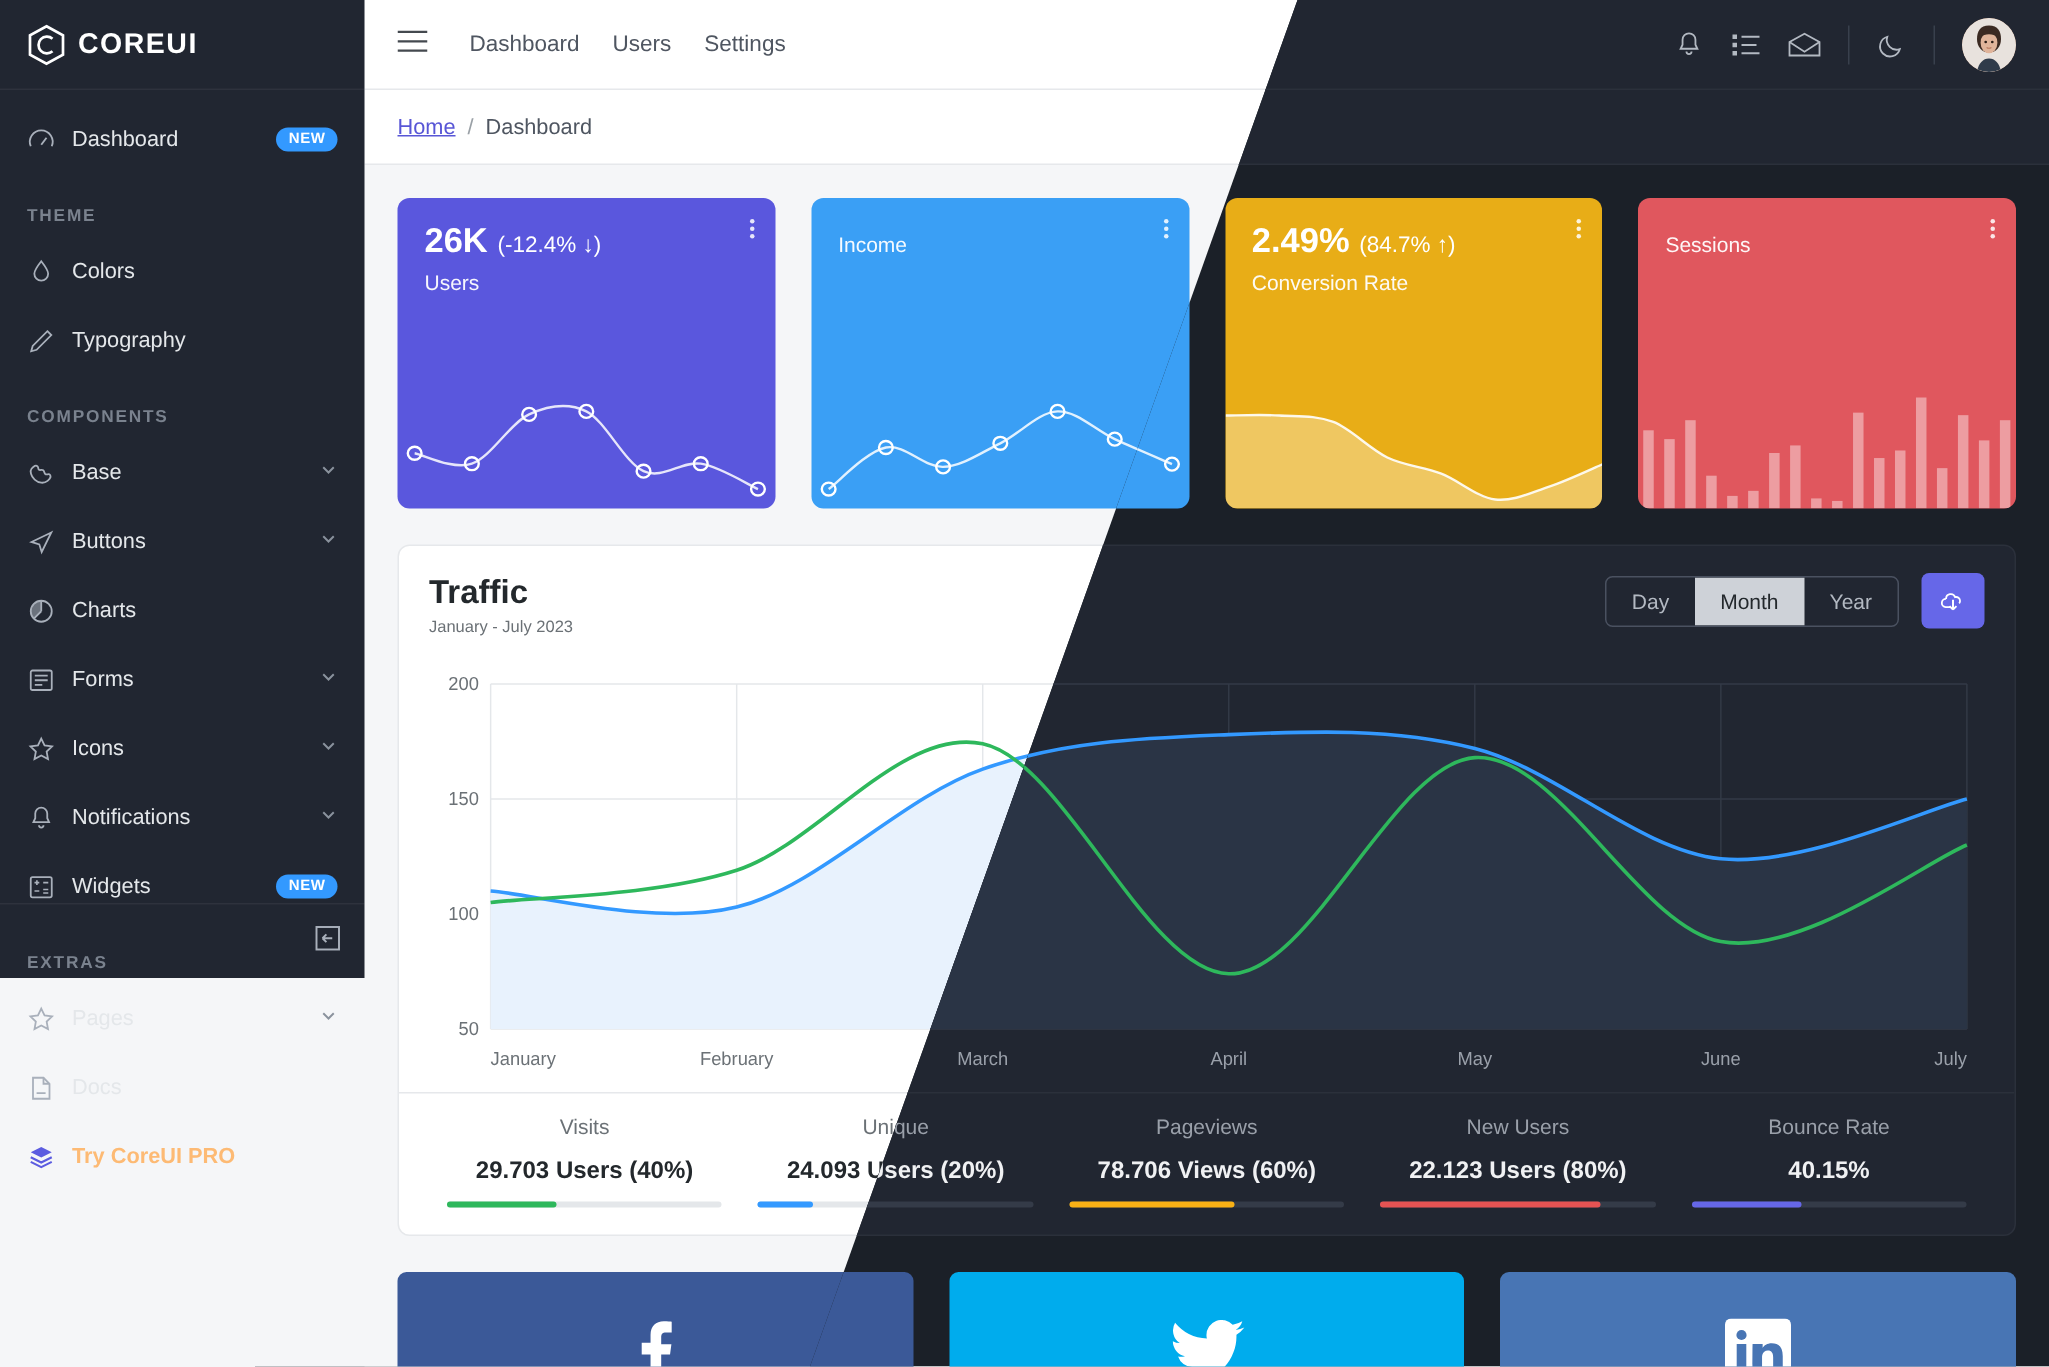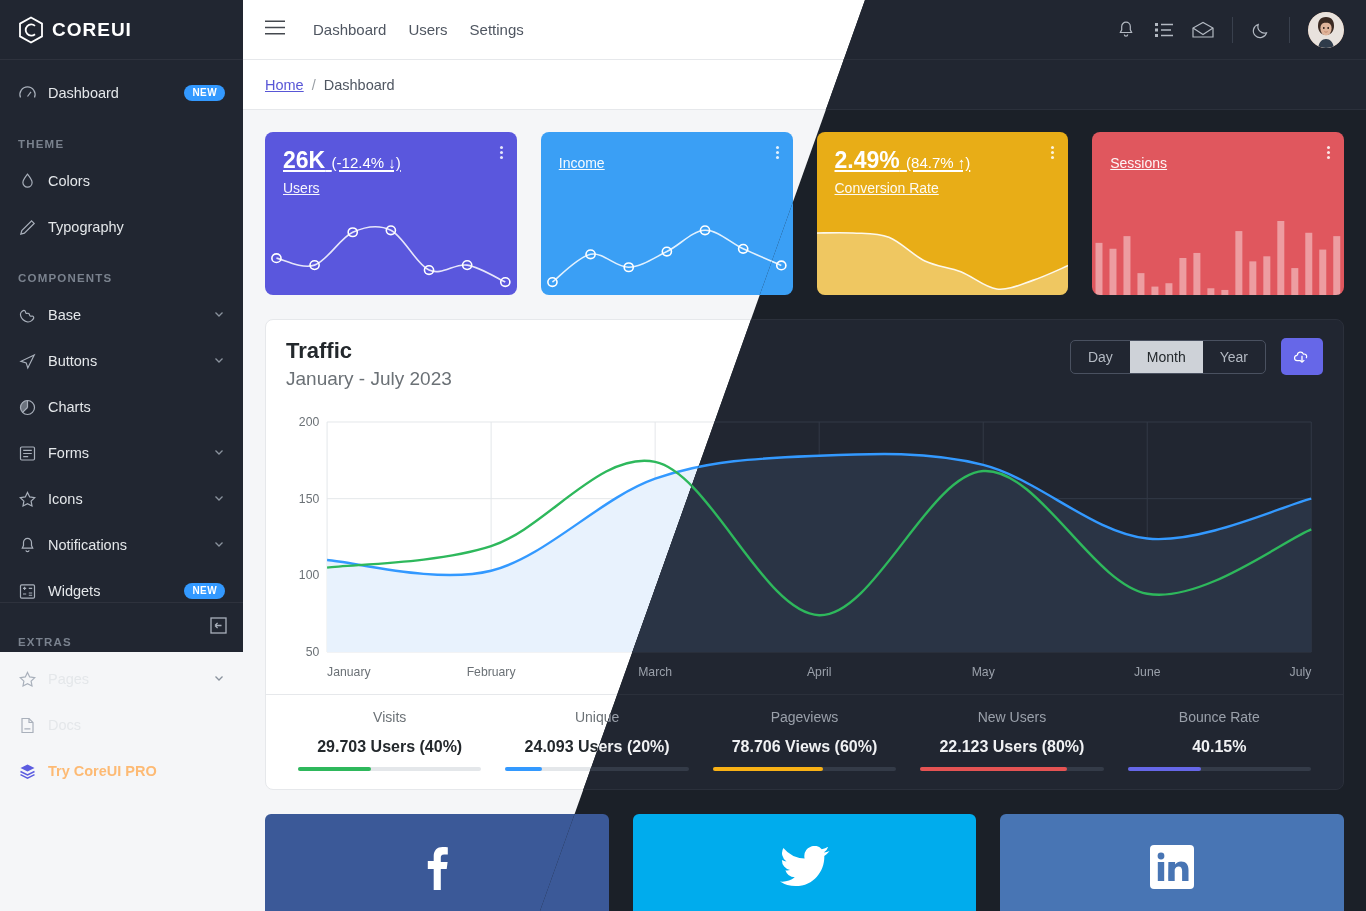--- a/index.html
+++ b/index.html
@@ -95,43 +95,42 @@
   .breadcrumb a {
     color: #5856d6; text-decoration: underline; cursor: pointer;
   }
   .breadcrumb .sep { margin: 0 8px; color: #9aa0a6; }
 
   .content { padding: 22px; }
 
   
   .cards { display: flex; gap: 24px; }
   .stat-card {
-    flex: 1 1 0; height: 163px; border-radius: 8px;
+    flex: 1 1 0; height: 207px; border-radius: 8px;
     position: relative; overflow: hidden; color: #fff;
     padding: 16px 18px;
-    text-decoration: underline;
   }
   .stat-value { font-size: 23px; font-weight: 700; line-height: 1.1; }
   .stat-value .delta { font-size: 15px; font-weight: 400; }
   .stat-label { font-size: 14px; margin-top: 7px; opacity: .95; }
   .dots {
     position: absolute; right: 14px; top: 14px;
     display: flex; flex-direction: column; gap: 2px; cursor: pointer;
   }
   .dots i { width: 3px; height: 3px; border-radius: 50%; background: rgba(255,255,255,.85); display:block; }
   .spark { position: absolute; left: 0; right: 0; bottom: 0; height: 82px; }
 
   
   .traffic {
     margin-top: 24px; background: #fff; border-radius: 8px;
     border: 1px solid #e6e8eb; overflow: hidden;
   }
   .traffic-head { display: flex; align-items: flex-start; padding: 18px 20px 4px; }
   .traffic-title { font-size: 22px; font-weight: 600; color: #23282c; }
-  .traffic-sub { font-size: 19px; color: #6b7176; margin-top: 4px; }
+  .traffic-sub { font-size: 11px; color: #6b7176; margin-top: 4px; }
   .traffic-actions { margin-left: auto; display: flex; align-items: center; gap: 15px; }
   .btn-group { display: flex; border: 1px solid #c8cdd2; border-radius: 5px; overflow: hidden; }
   .btn-group button {
     background: transparent; border: none; cursor: pointer;
     padding: 8px 17px; font-size: 14px; color: #4f5661;
     font-family: inherit;
   }
   .btn-group button.active { background: #ced2d8; color: #23282c; }
   .btn-dl {
     width: 42px; height: 37px; border-radius: 5px; background: #6667e8;

